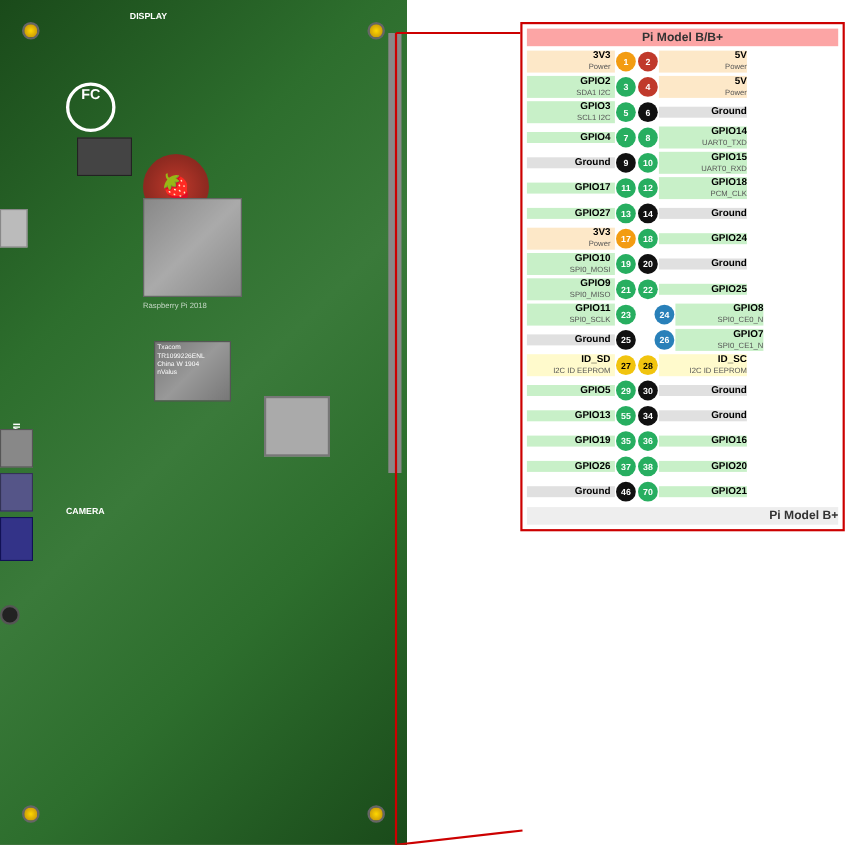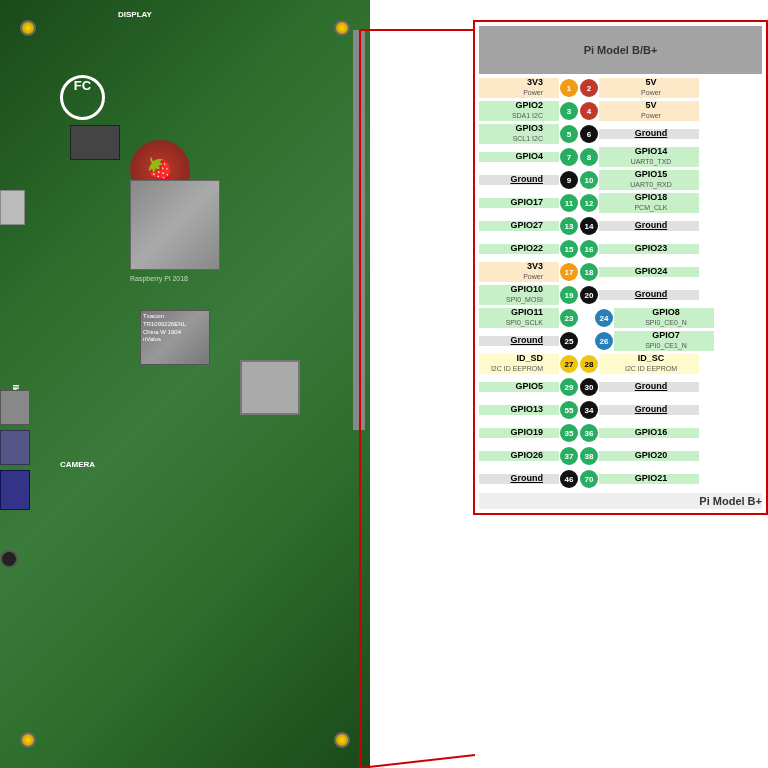--- a/index.html
+++ b/index.html
@@ -153,36 +153,36 @@
       background: #fff;
       border: 2px solid #c00;
       padding: 4px;
     }
 
     .pin-header-title {
       text-align: center;
       font-size: 11px;
       font-weight: bold;
       color: #333;
-      background: #a3a3a3;
-      padding: 18px 0;
+      background: #fca5a5;
+      padding: 2px 0;
       margin-bottom: 3px;
     }
 
     .pin-row {
       display: flex;
       align-items: center;
       margin-bottom: 1px;
       height: 22px;
     }
 
     .pin-label-left {
       width: 80px;
       text-align: right;
-      padding-right: 16px;
+      padding-right: 4px;
       font-size: 9px;
       font-weight: bold;
       line-height: 1.1;
     }
 
     .pin-label-left .sub {
       font-size: 7px;
       font-weight: normal;
       color: #555;
     }
@@ -195,22 +195,22 @@
       align-items: center;
       justify-content: center;
       font-size: 8px;
       font-weight: bold;
       color: #000;
       margin: 0 1px;
       flex-shrink: 0;
     }
 
     .pin-label-right {
-      width: 100px;
-      text-align: center;
+      width: 80px;
+      text-align: right;
       padding-left: 4px;
       font-size: 9px;
       font-weight: bold;
       line-height: 1.1;
     }
 
     .pin-label-right .sub {
       font-size: 7px;
       font-weight: normal;
       color: #555;
@@ -220,21 +220,21 @@
     .pin-red { background: #c0392b; color: #fff; }
     .pin-orange { background: #f39c12; color: #fff; }
     .pin-yellow { background: #f1c40f; color: #000; }
     .pin-green { background: #27ae60; color: #fff; }
     .pin-black { background: #111; color: #fff; }
     .pin-blue { background: #2980b9; color: #fff; margin-left: 16px; }
 
     
     .bg-orange { background: #fde8c8; }
     .bg-green { background: #c8f0c8; }
-    .bg-gray { background: #e0e0e0; text-decoration: underline; }
+    .bg-gray { background: #e0e0e0; }
     .bg-yellow { background: #fffacc; }
 
     .pin-footer-title {
       text-align: right;
       font-size: 11px;
       font-weight: bold;
       color: #333;
       background: #eee;
       padding: 2px 0;
       margin-top: 3px;
@@ -382,38 +382,38 @@
           <div class="pin-circle pin-green">12</div>
           <div class="pin-label-right bg-green">GPIO18<br><span class="sub">PCM_CLK</span></div>
         </div>
         <div class="pin-row">
           <div class="pin-label-left bg-green">GPIO27</div>
           <div class="pin-circle pin-green">13</div>
           <div class="pin-circle pin-black">14</div>
           <div class="pin-label-right bg-gray">Ground</div>
         </div>
         <div class="pin-row">
-          <div class="pin-label-left bg-green">GPIO22</div>
-          <div class="pin-circle pin-green">15</div>
-          <div class="pin-circle pin-green">16</div>
-          <div class="pin-label-right bg-green">GPIO23</div>
-        </div>
-        <div class="pin-row">
           <div class="pin-label-left bg-orange">3V3<br><span class="sub">Power</span></div>
           <div class="pin-circle pin-orange">17</div>
           <div class="pin-circle pin-green">18</div>
           <div class="pin-label-right bg-green">GPIO24</div>
         </div>
         <div class="pin-row">
           <div class="pin-label-left bg-green">GPIO10<br><span class="sub">SPI0_MOSI</span></div>
           <div class="pin-circle pin-green">19</div>
           <div class="pin-circle pin-black">20</div>
           <div class="pin-label-right bg-gray">Ground</div>
         </div>
         <div class="pin-row">
+          <div class="pin-label-left bg-green">GPIO9<br><span class="sub">SPI0_MISO</span></div>
+          <div class="pin-circle pin-green">21</div>
+          <div class="pin-circle pin-green">22</div>
+          <div class="pin-label-right bg-green">GPIO25</div>
+        </div>
+        <div class="pin-row">
           <div class="pin-label-left bg-green">GPIO11<br><span class="sub">SPI0_SCLK</span></div>
           <div class="pin-circle pin-green">23</div>
           <div class="pin-circle pin-blue">24</div>
           <div class="pin-label-right bg-green">GPIO8<br><span class="sub">SPI0_CE0_N</span></div>
         </div>
         <div class="pin-row">
           <div class="pin-label-left bg-gray">Ground</div>
           <div class="pin-circle pin-black">25</div>
           <div class="pin-circle pin-blue">26</div>
           <div class="pin-label-right bg-green">GPIO7<br><span class="sub">SPI0_CE1_N</span></div>

